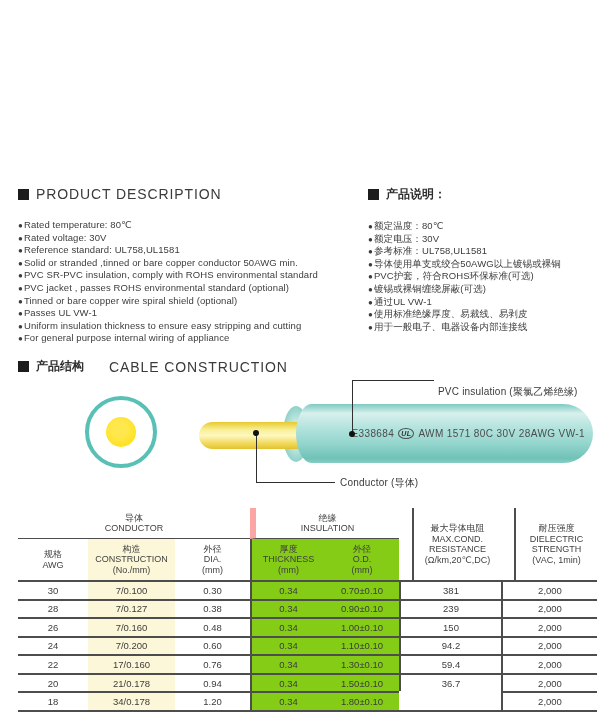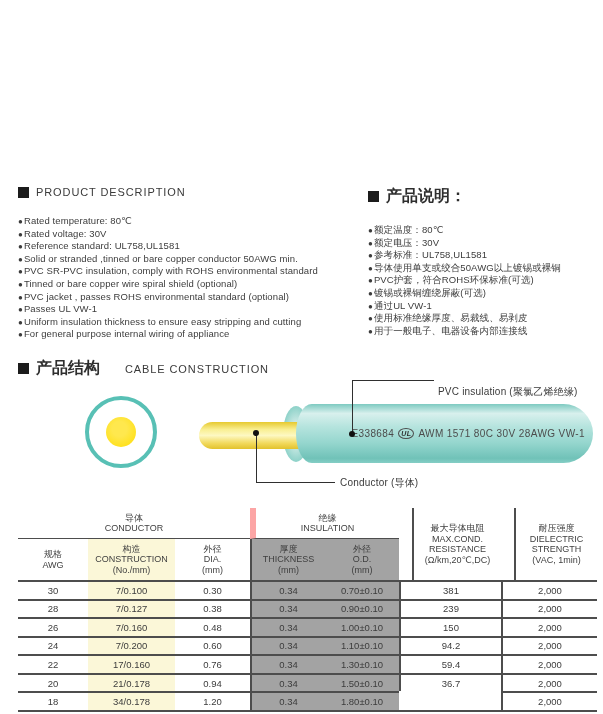--- a/index.html
+++ b/index.html
@@ -2,22 +2,22 @@
 <html><head>
 <meta charset="utf-8">
 <style>
   html,body{margin:0;padding:0;}
   body{font-family:"Liberation Sans","DejaVu Sans",sans-serif;background:#e8e8e8;}
   #page{position:relative;width:603px;height:714px;background:#ffffff;margin:0 auto;overflow:hidden;color:#3c3c3c;}
 
   
   .sec-title{display:flex;align-items:center;gap:7px;}
   .sq{display:inline-block;width:11px;height:11px;background:#1c1c1c;flex:0 0 auto;}
-  .t-en{font-size:11px;letter-spacing:0.9px;color:#3a3a3a;}
-  .t-cn{font-size:16px;font-weight:bold;color:#2e2e2e;}
+  .t-en{font-size:14px;letter-spacing:0.9px;color:#3a3a3a;}
+  .t-cn{font-size:12px;font-weight:bold;color:#2e2e2e;}
 
   
   .blist{margin-top:17px;}
   .bullet-line{font-size:9.5px;line-height:11.6px;white-space:nowrap;color:#3c3c3c;letter-spacing:0.1px;}
   .bullet-line .dot{font-size:8px;margin-right:1px;}
 
   #sec-en{position:absolute;left:18px;top:186px;width:348px;}
   #sec-cn{position:absolute;left:368px;top:186px;width:232px;}
   #sec2-title{position:absolute;left:18px;top:358px;}
   #sec2-title .t-cn{margin-right:18px;}
@@ -42,41 +42,41 @@
     border-bottom:2px solid #4d4d4d;box-sizing:border-box;}
   #spec-table > div{display:flex;flex-direction:column;align-items:center;justify-content:center;box-sizing:border-box;}
   .hline{font-size:9px;line-height:10.5px;color:#3f3f3f;text-align:center;white-space:nowrap;}
   .gh{grid-row:1;}
   .gh1{grid-column:1/4;border-bottom:1px solid #4d4d4d;}
   .gh2{grid-column:4/6;border-bottom:1px solid #4d4d4d;border-left:6px solid #fca5a5;background:transparent;}
   .ch{grid-row:2;}
   .span2{grid-row:1/3;margin-left:13px;}
   .vline{border-left:2px solid #4d4d4d;}
   .bg-y{background:#fbf7d8;}
-  .bg-b{background:#a3a3a3;}
+  .bg-b{background:#84cc16;}
   .td{font-size:9.5px;color:#3c3c3c;border-top:2px solid #4d4d4d;flex-direction:row !important;}
 </style>
 </head>
 <body>
 
 <div id="page">
 
   <div id="sec-en">
     <div class="sec-title">
       <span class="sq"></span>
       <span class="t-en">PRODUCT DESCRIPTION</span>
     </div>
     <div class="blist">
         <div class="bullet-line"><span class="dot">●</span><span>Rated temperature: 80℃</span></div>
         <div class="bullet-line"><span class="dot">●</span><span>Rated voltage: 30V</span></div>
         <div class="bullet-line"><span class="dot">●</span><span>Reference standard: UL758,UL1581</span></div>
         <div class="bullet-line"><span class="dot">●</span><span>Solid or stranded ,tinned or bare copper conductor 50AWG min.</span></div>
         <div class="bullet-line"><span class="dot">●</span><span>PVC SR-PVC insulation, comply with ROHS environmental standard</span></div>
+        <div class="bullet-line"><span class="dot">●</span><span>PVC jacket , passes ROHS environmental standard (optional)</span></div>
         <div class="bullet-line"><span class="dot">●</span><span>Tinned or bare copper wire spiral shield (optional)</span></div>
-        <div class="bullet-line"><span class="dot">●</span><span>PVC jacket , passes ROHS environmental standard (optional)</span></div>
         <div class="bullet-line"><span class="dot">●</span><span>Passes UL VW-1</span></div>
         <div class="bullet-line"><span class="dot">●</span><span>Uniform insulation thickness to ensure easy stripping and cutting</span></div>
         <div class="bullet-line"><span class="dot">●</span><span>For general purpose internal wiring of appliance</span></div>
       </div>
   </div>
 
   <div id="sec-cn">
     <div class="sec-title">
       <span class="sq"></span>
       <span class="t-cn">产品说明：</span>

